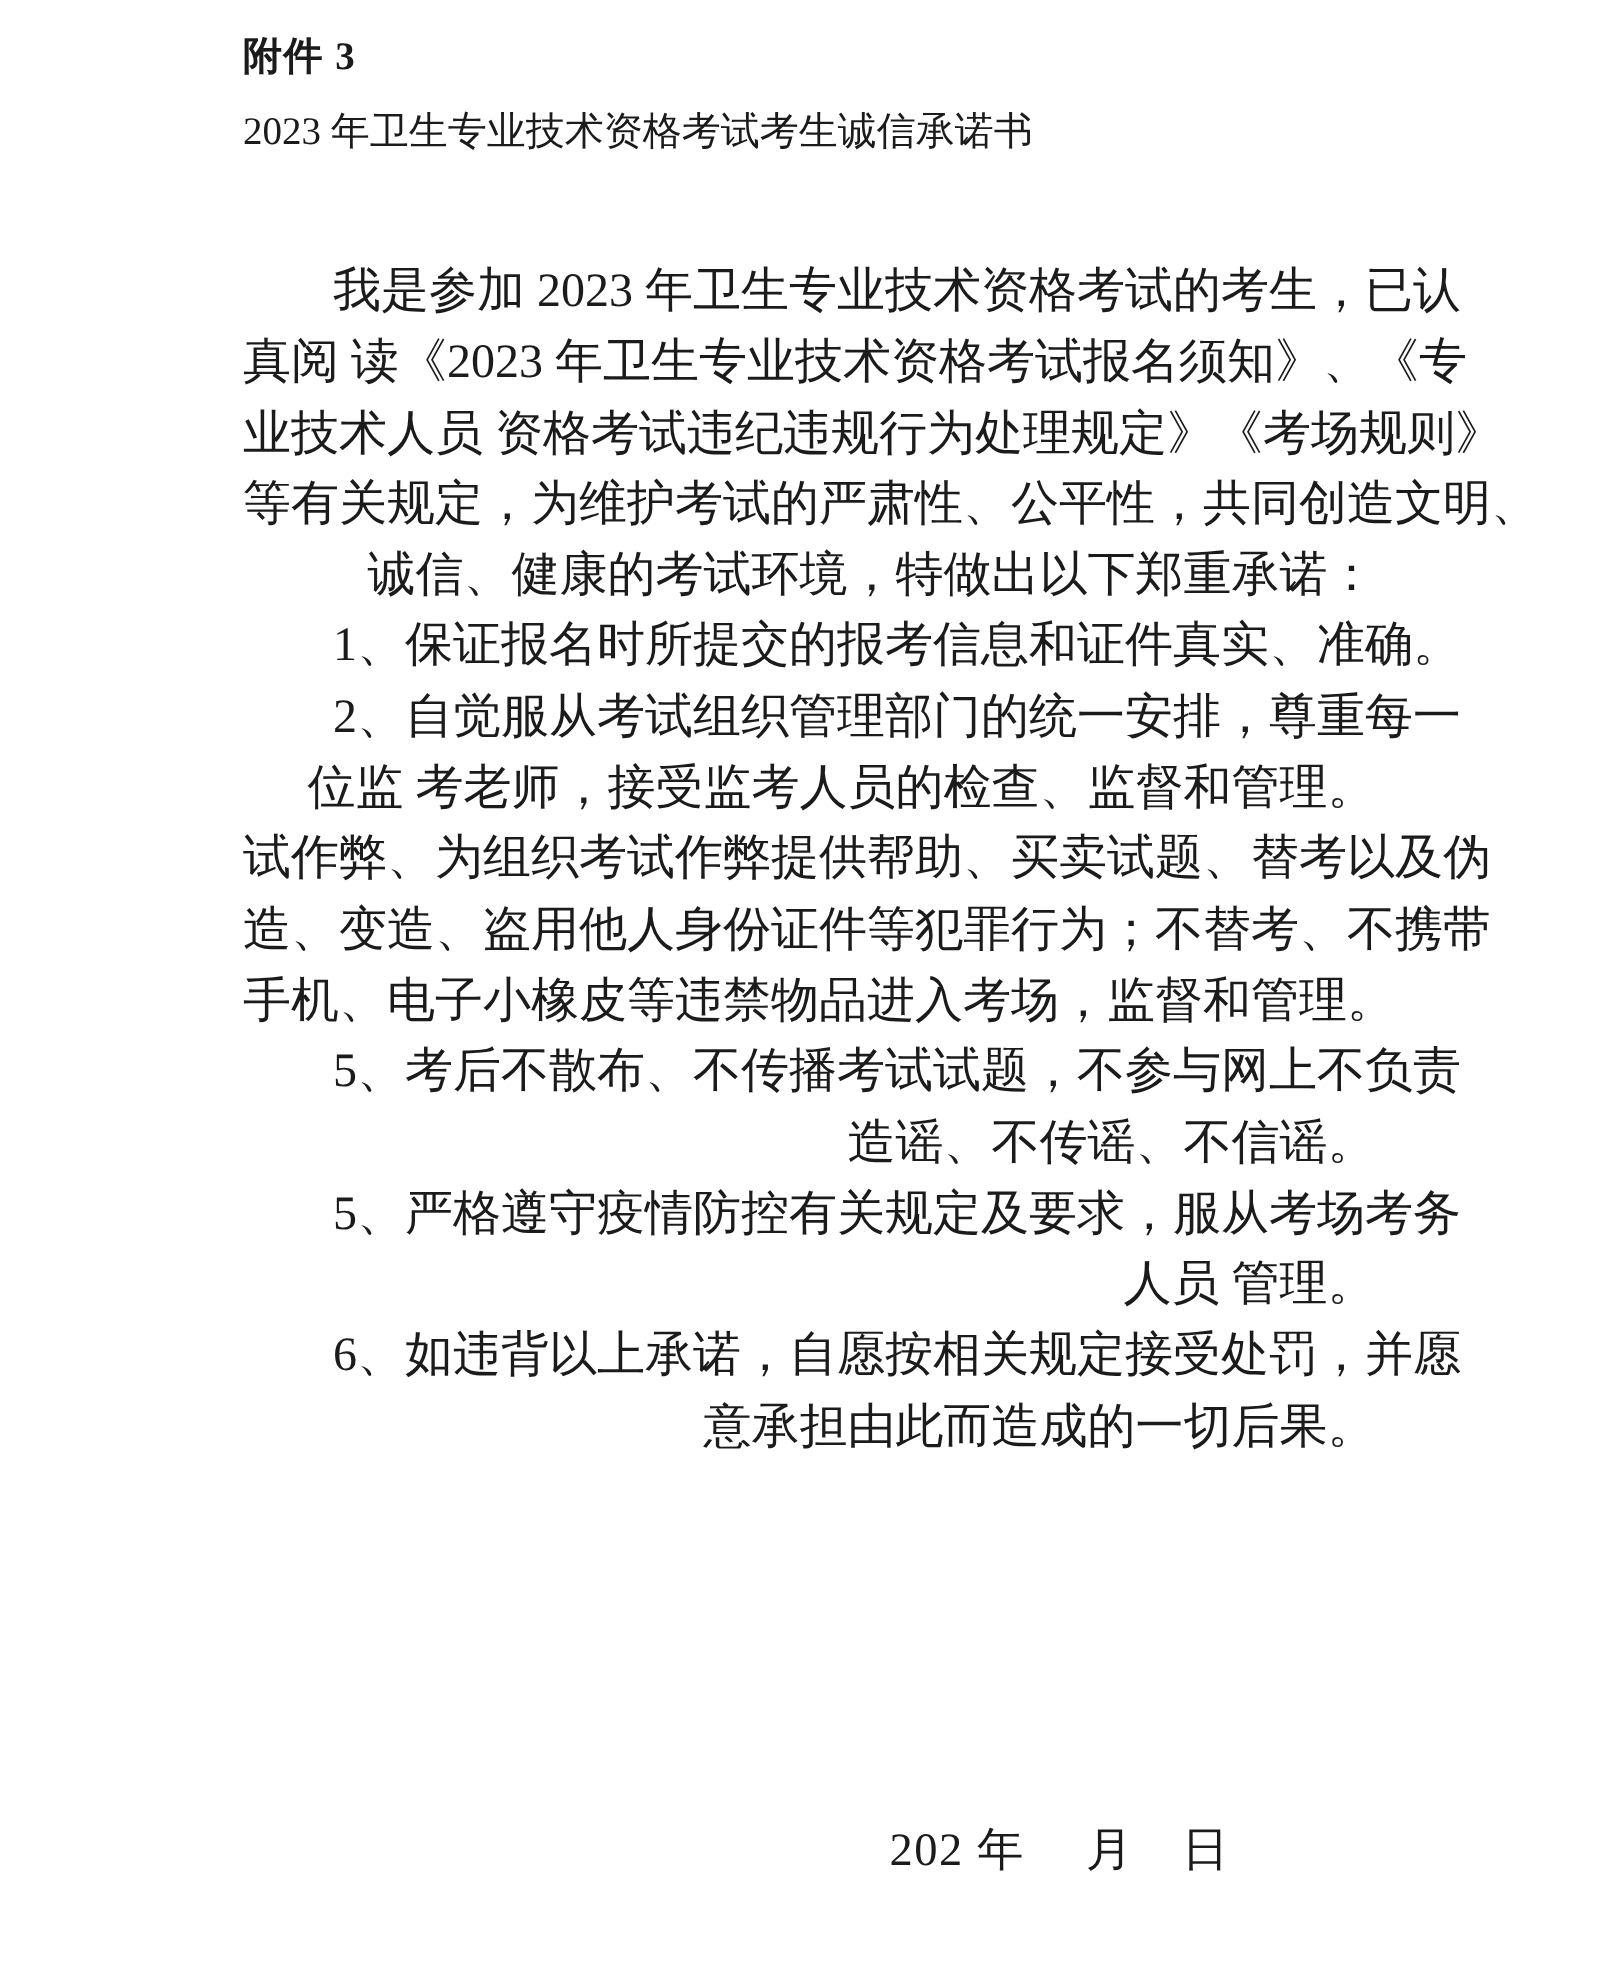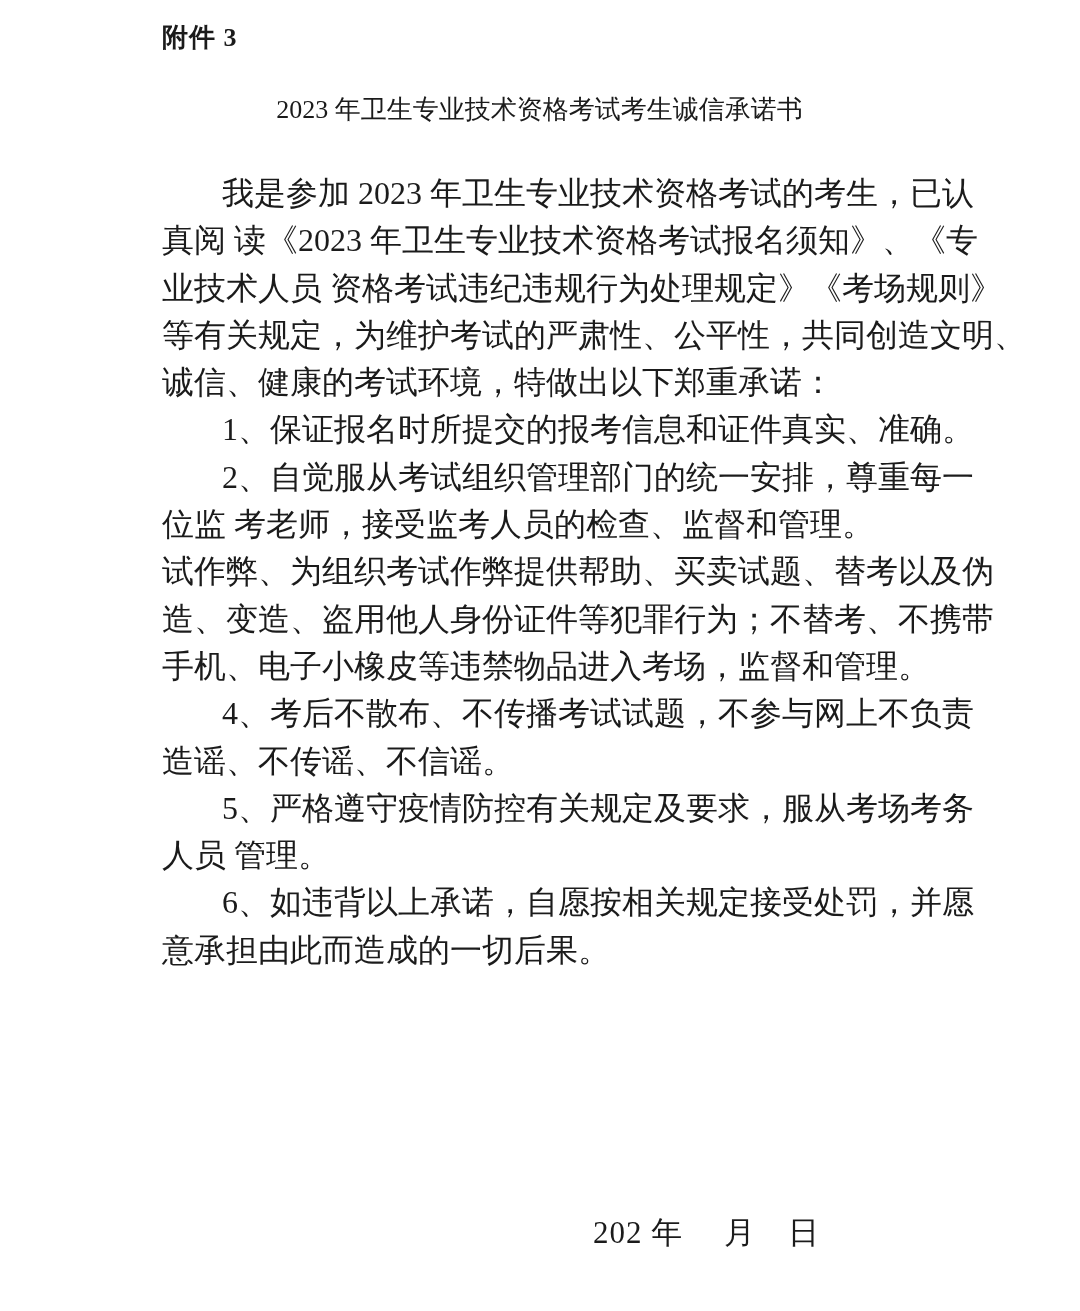--- a/index.html
+++ b/index.html
@@ -20,37 +20,36 @@
     font-size: 26px;
     font-weight: 700;
     letter-spacing: 1px;
     white-space: pre;
   }
   .doc-title {
     position: absolute;
     left: 162px;
     top: 70px;
     width: 755px;
-    text-align: center;
+    text-align: left;
     font-size: 26px;
     white-space: pre;
-    margin-top: 22px;
   }
   .document-body {
     position: absolute;
     left: 162px;
     top: 170px;
     width: 755px;
     font-size: 32px;
   }
   .line {
     height: 47.3px;
     line-height: 47.3px;
     white-space: nowrap;
-    text-align: left;
+    text-align: right;
   }
   .line.full {
     text-align: justify;
     text-align-last: justify;
   }
   .line.indent { padding-left: 60px; }
   .signature-label {
     position: absolute;
     left: 597px;
     top: 1136px;
@@ -80,21 +79,21 @@
       <div class="line full">真阅 读《2023 年卫生专业技术资格考试报名须知》、《专</div>
       <div class="line full">业技术人员 资格考试违纪违规行为处理规定》《考场规则》</div>
       <div class="line full">等有关规定，为维护考试的严肃性、公平性，共同创造文明、</div>
       <div class="line">诚信、健康的考试环境，特做出以下郑重承诺：</div>
       <div class="line indent full">1、保证报名时所提交的报考信息和证件真实、准确。</div>
       <div class="line indent full">2、自觉服从考试组织管理部门的统一安排，尊重每一</div>
       <div class="line">位监 考老师，接受监考人员的检查、监督和管理。</div>
       <div class="line full">试作弊、为组织考试作弊提供帮助、买卖试题、替考以及伪</div>
       <div class="line full">造、变造、盗用他人身份证件等犯罪行为；不替考、不携带</div>
       <div class="line">手机、电子小橡皮等违禁物品进入考场，监督和管理。</div>
-      <div class="line indent full">4、考后不散布、不传播考试试题，不参与网上不负责</div>
+      <div class="line indent full">5、考后不散布、不传播考试试题，不参与网上不负责</div>
       <div class="line">造谣、不传谣、不信谣。</div>
       <div class="line indent full">5、严格遵守疫情防控有关规定及要求，服从考场考务</div>
       <div class="line">人员 管理。</div>
       <div class="line indent full">6、如违背以上承诺，自愿按相关规定接受处罚，并愿</div>
       <div class="line">意承担由此而造成的一切后果。</div>
     </div>
 
 
   <div class="date-line">202 年　 月　日</div>
 </div>

